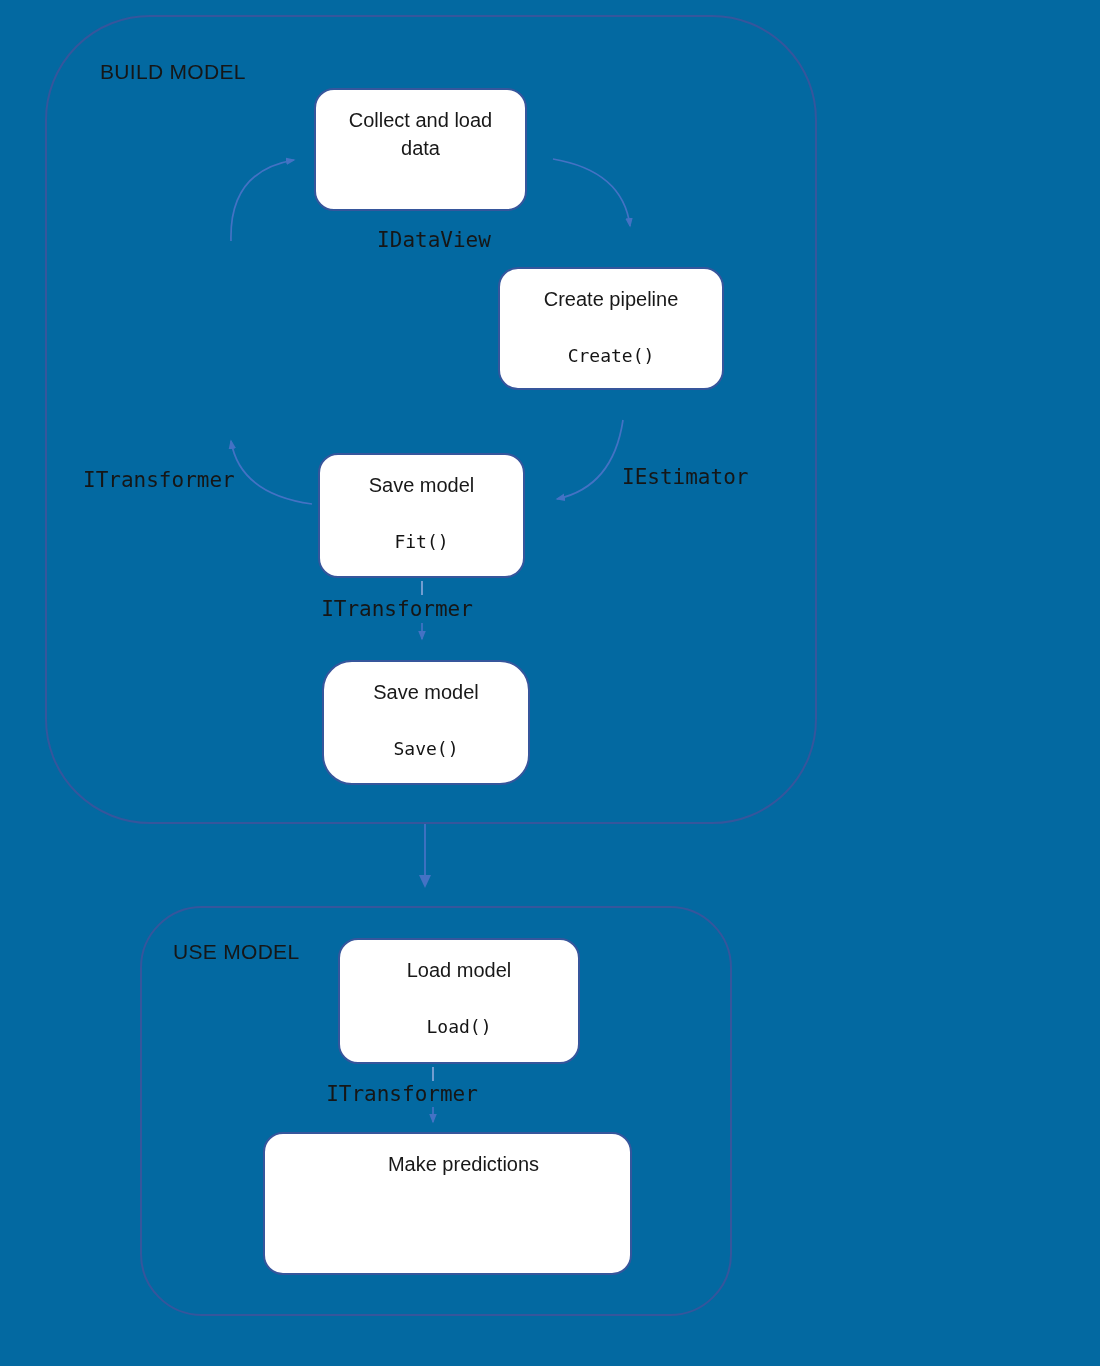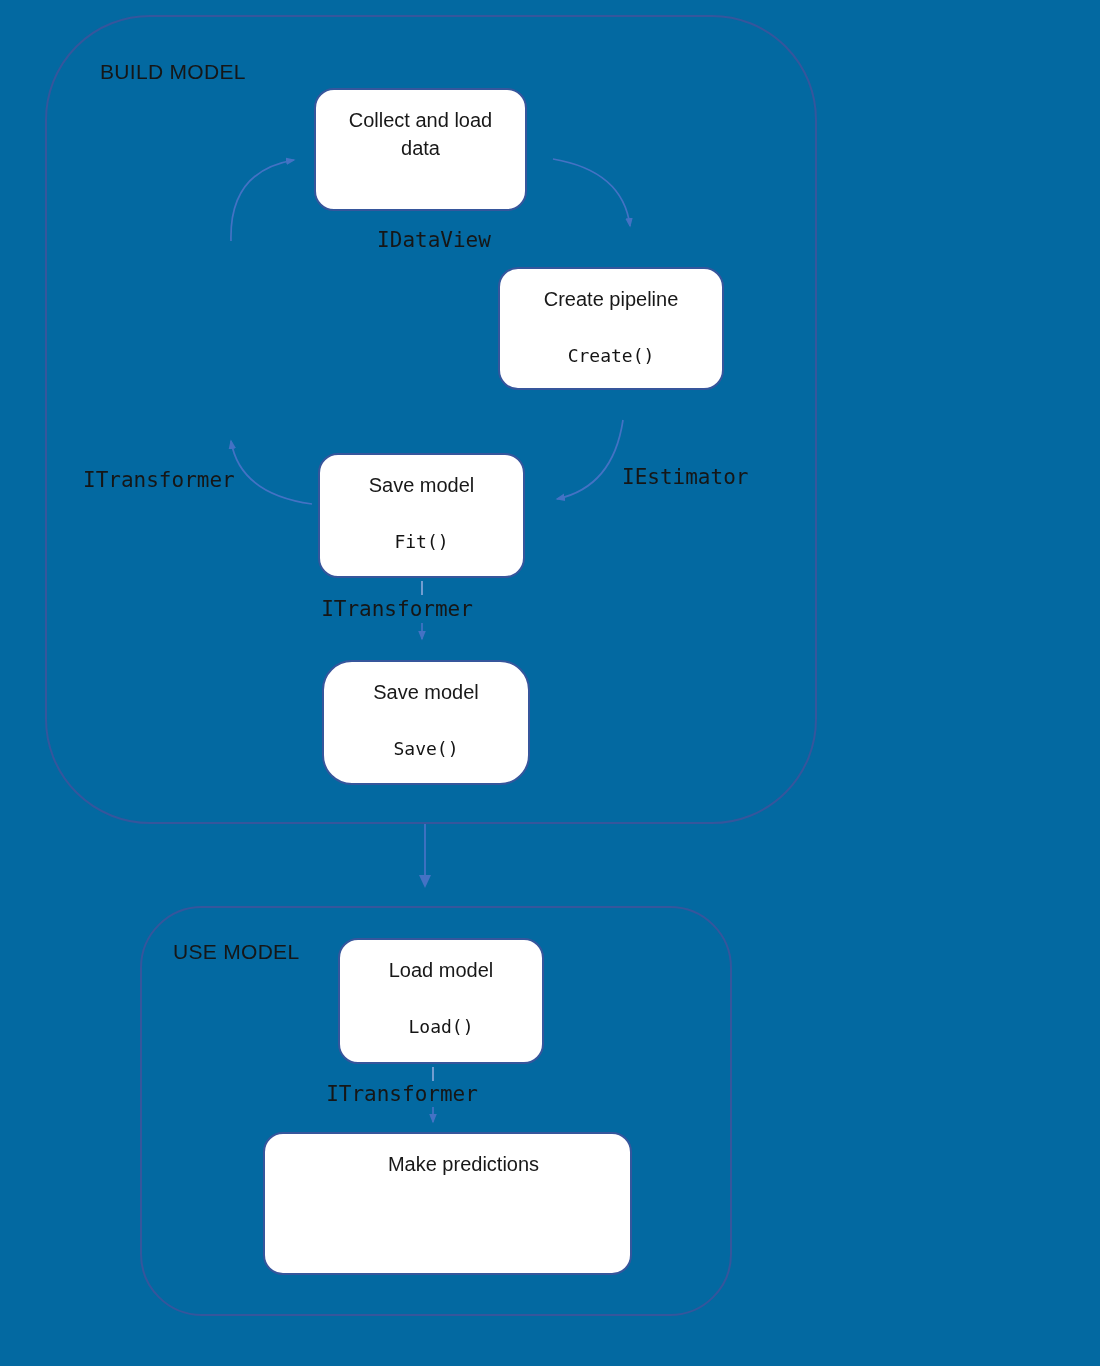--- a/index.html
+++ b/index.html
@@ -86,21 +86,21 @@
   <div class="node" style="left:318px;top:453px;width:207px;height:125px;">
     <div class="node-title">Save model</div>
     <div class="node-code">Fit()</div>
   </div>
 
   <div class="node" style="left:322px;top:660px;width:208px;height:125px;border-radius:30px;">
     <div class="node-title">Save model</div>
     <div class="node-code">Save()</div>
   </div>
 
-  <div class="node" style="left:338px;top:938px;width:206px;height:126px;">
+  <div class="node" style="left:338px;top:938px;width:242px;height:126px;">
     <div class="node-title">Load model</div>
     <div class="node-code">Load()</div>
   </div>
 
   <div class="node" style="left:263px;top:1132px;width:369px;height:143px;padding-left:32px;">
     <div class="node-title">Make predictions</div>
   </div>
 
   <span class="mono-label center-x" style="left:434px;top:228px;">IDataView</span>
   <span class="mono-label" style="left:83px;top:468px;">ITransformer</span>

